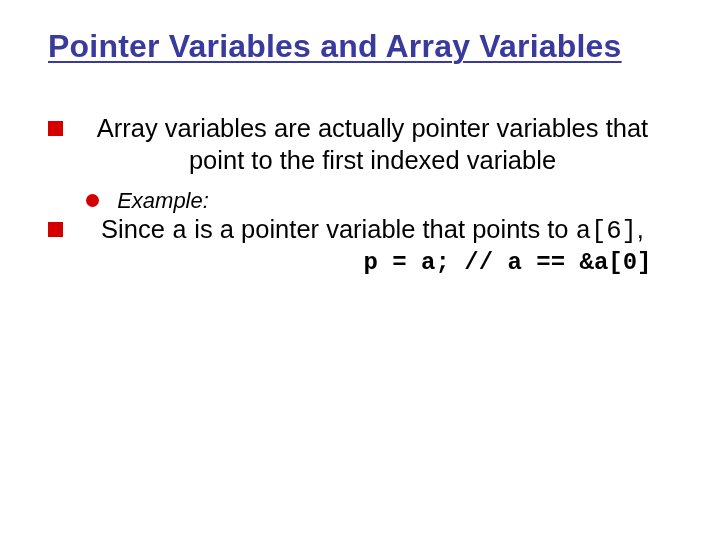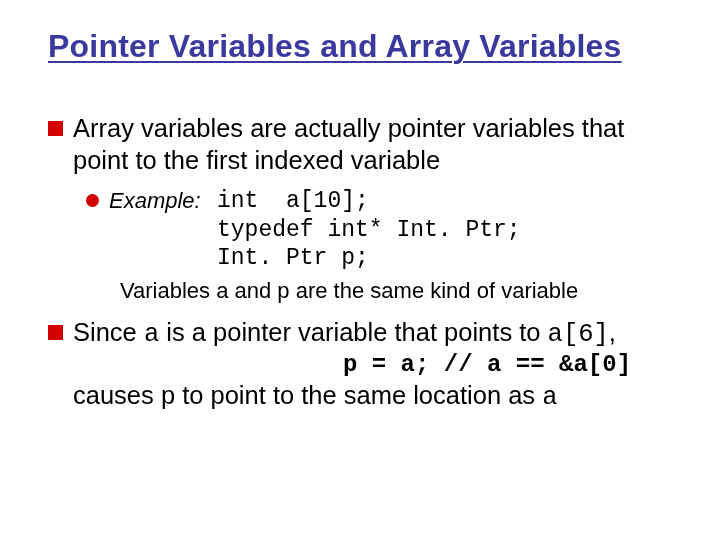--- a/index.html
+++ b/index.html
@@ -25,20 +25,21 @@
     text-underline-offset: 4px;
     text-decoration-thickness: 2px;
     letter-spacing: 0.2px;
     margin: 0 0 48px 0;
     white-space: nowrap;
   }
   .body {
     font-size: 25.5px;
     line-height: 1.25;
     color: #000;
+    text-align: center;
   }
   .lvl1 {
     display: flex;
     margin: 0 0 10px 0;
   }
   .lvl1 .bullet {
     width: 15px;
     height: 15px;
     background: #d40000;
     flex: 0 0 15px;
@@ -93,30 +94,25 @@
   <div class="body">
 
     <div class="lvl1">
       <span class="bullet"></span>
       <span class="txt">Array variables are actually pointer variables that point to the first indexed variable</span>
     </div>
 
     <div class="lvl2">
       <span class="disc"></span>
       <span class="label">Example:</span>
-      <span class="codecol"><span>int  a[10];</span>
-<span>typedef int* Int. Ptr;</span>
-<span>Int. Ptr p;</span></span>
     </div>
 
-    <div class="note">Variables a and p are the same kind of variable</div>
 
     <div class="lvl1">
       <span class="bullet"></span>
       <span class="txt">
         <span>Since </span><span class="code-inline">a</span><span> is a pointer variable that points to </span><span class="code-inline">a[6]</span><span>,</span>
         <div class="code-line">p = a; // a == &amp;a[0]</div>
-        <div><span>causes p to point to the same location as </span><span class="code-inline">a</span></div>
       </span>
     </div>
 
   </div>
 </div>
 
 </body></html>

